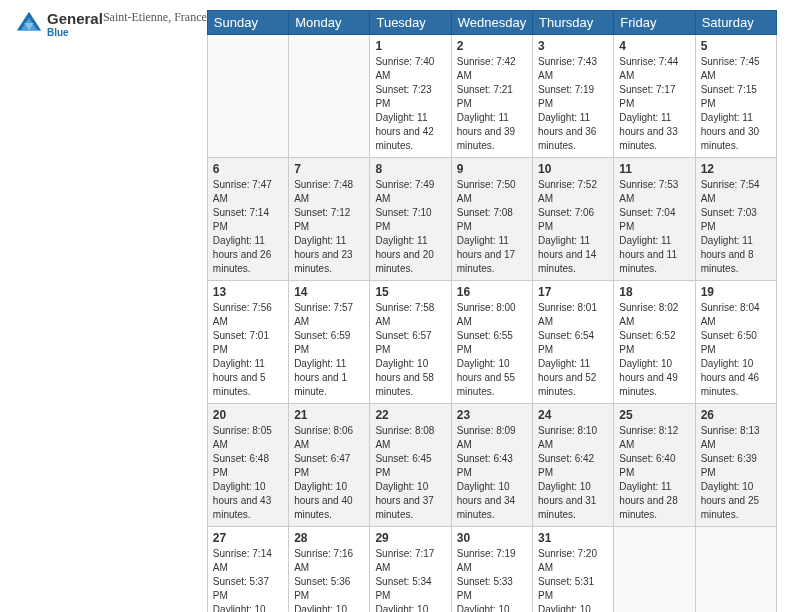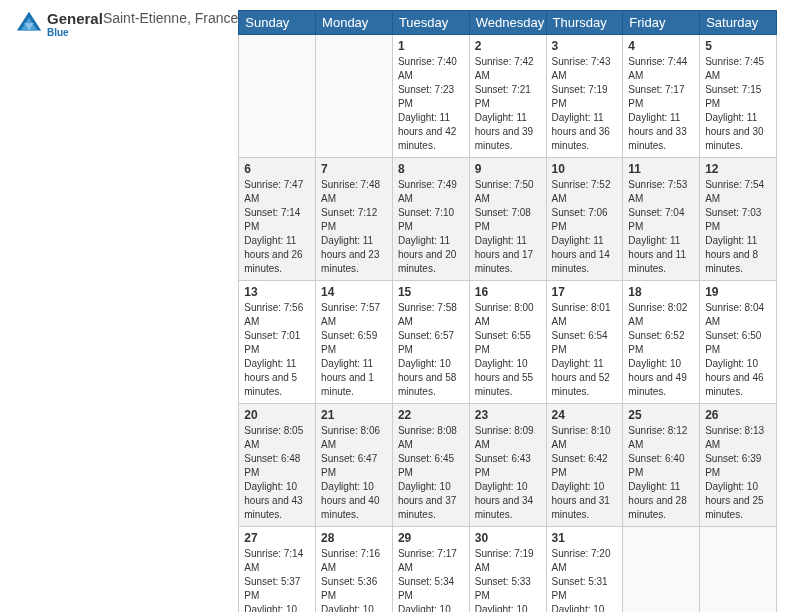--- a/index.html
+++ b/index.html
@@ -35,22 +35,23 @@
     .title-section {
       text-align: right;
     }
     .month-year {
       font-size: 32px;
       font-weight: 300;
       color: #333;
       line-height: 1.1;
     }
     .location {
-      font-size: 14px;
+      font-size: 12px;
       color: #555;
+      font-family: Liberation Serif, serif;
     }
     .calendar {
       flex: 1;
       border: 1px solid #ccc;
       border-collapse: collapse;
       width: 100%;
       table-layout: fixed;
     }
     .calendar th {
       background: #2e6da4;

